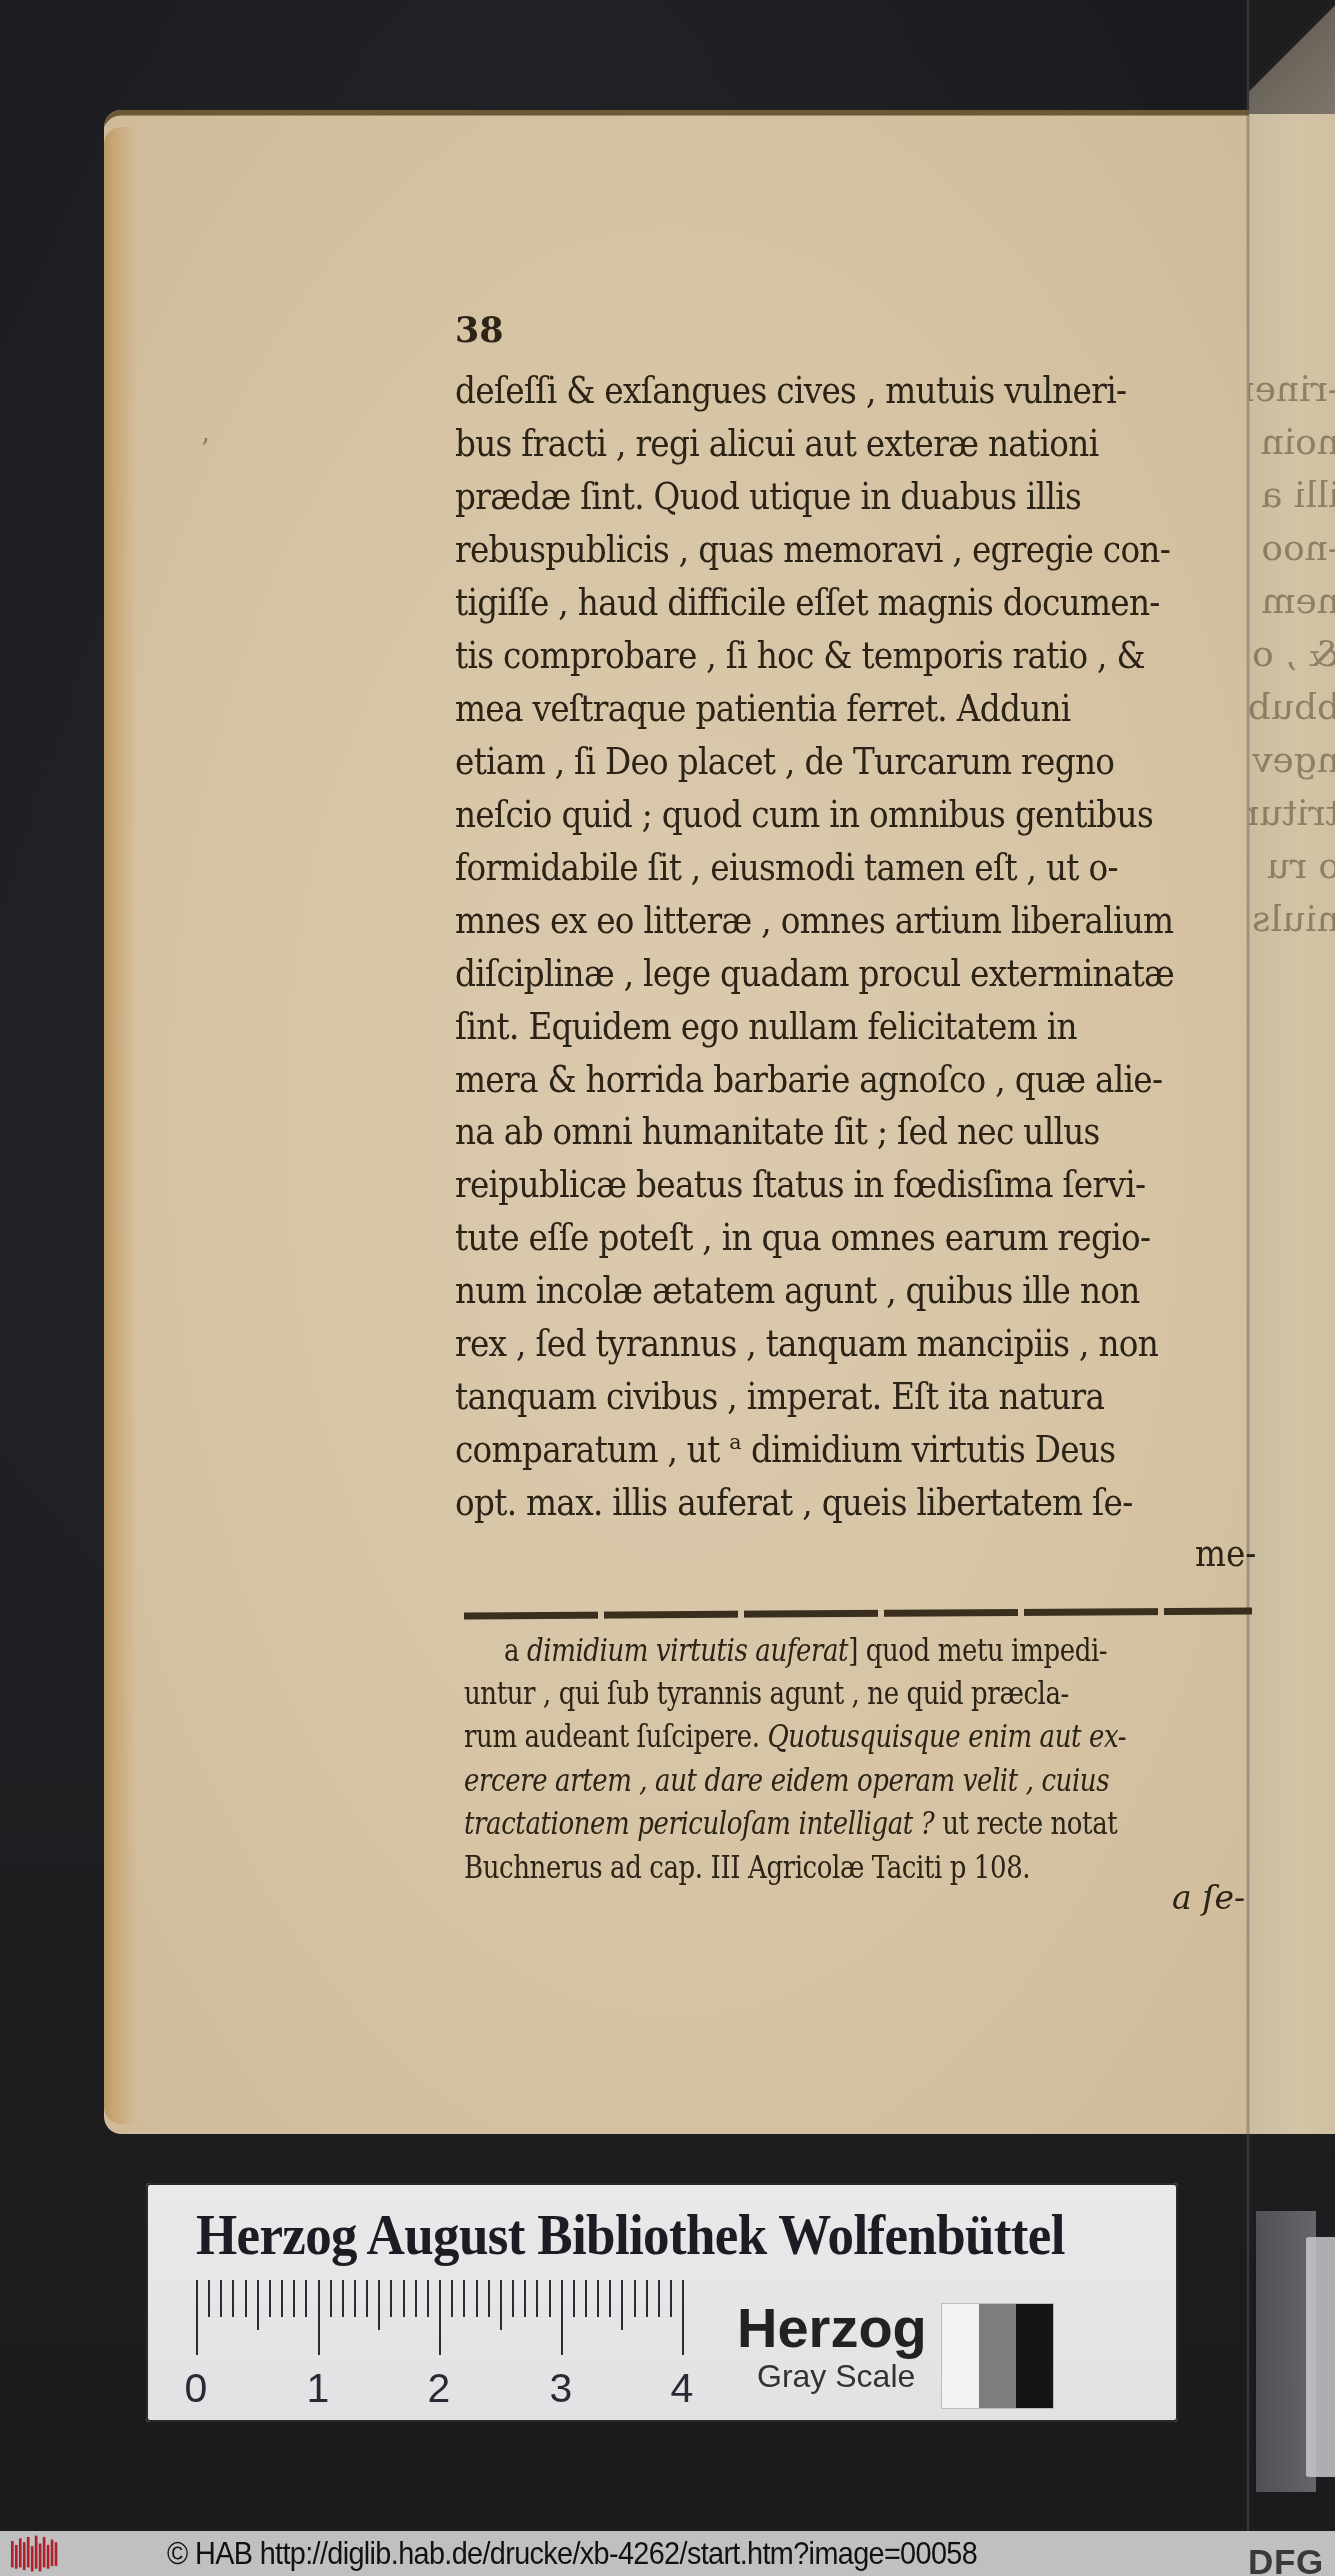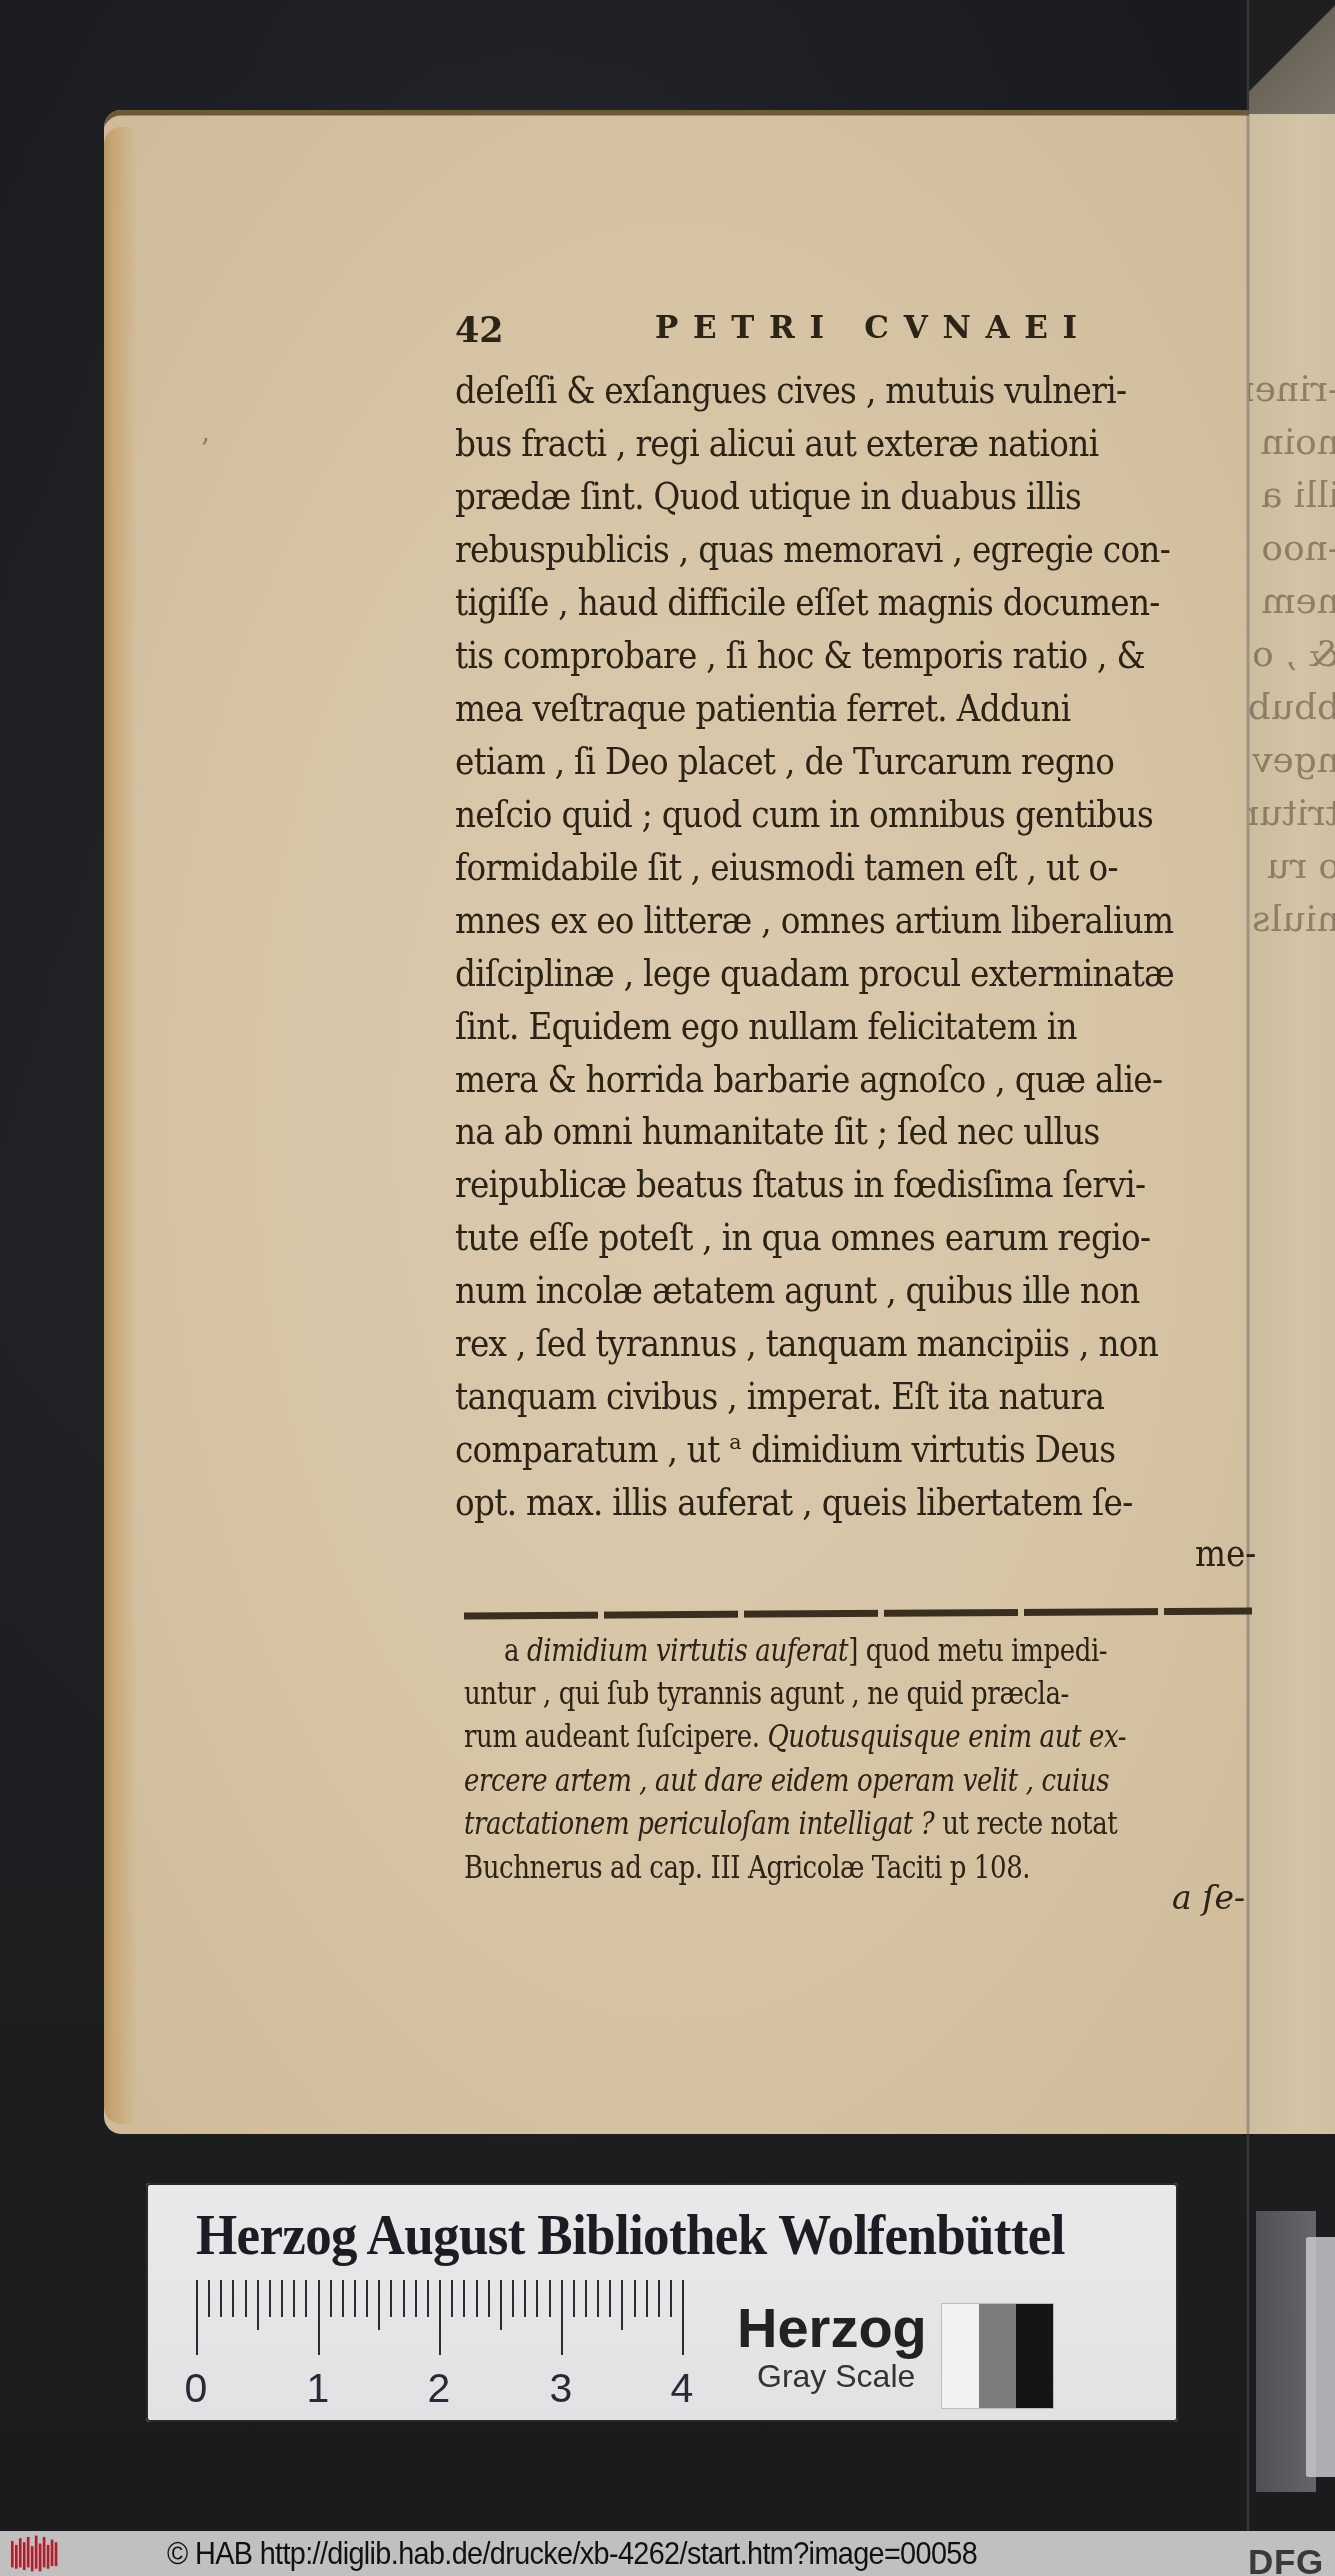--- a/index.html
+++ b/index.html
@@ -164,22 +164,21 @@
     <div class="ghost" style="top: 787px;">niuls</div>
   </div>
 
 <div class="page"></div>
 <div class="page-left-edge"></div>
 <div class="fold-line"></div>
 
 <div class="margin-mark">ʼ</div>
 
 <div class="header-line">
-  <span class="page-number">42</span>
-  <span class="running-title">PETRI CVNAEI</span>
+  <span class="page-number">38</span>
 </div>
 
 <div id="body-lines">
     <div class="body-line" style="top: 366px;">deſeſſi &amp; exſangues cives , mutuis vulneri-</div>
     <div class="body-line" style="top: 419px;">bus fracti , regi alicui aut exteræ nationi</div>
     <div class="body-line" style="top: 472px;">prædæ ſint.  Quod utique in duabus illis</div>
     <div class="body-line" style="top: 525px;">rebuspublicis , quas memoravi , egregie con-</div>
     <div class="body-line" style="top: 578px;">tigiſſe , haud difficile eſſet magnis documen-</div>
     <div class="body-line" style="top: 631px;">tis comprobare , ſi hoc &amp; temporis ratio , &amp;</div>
     <div class="body-line" style="top: 684px;">mea veſtraque patientia ferret.  Adduni</div>

